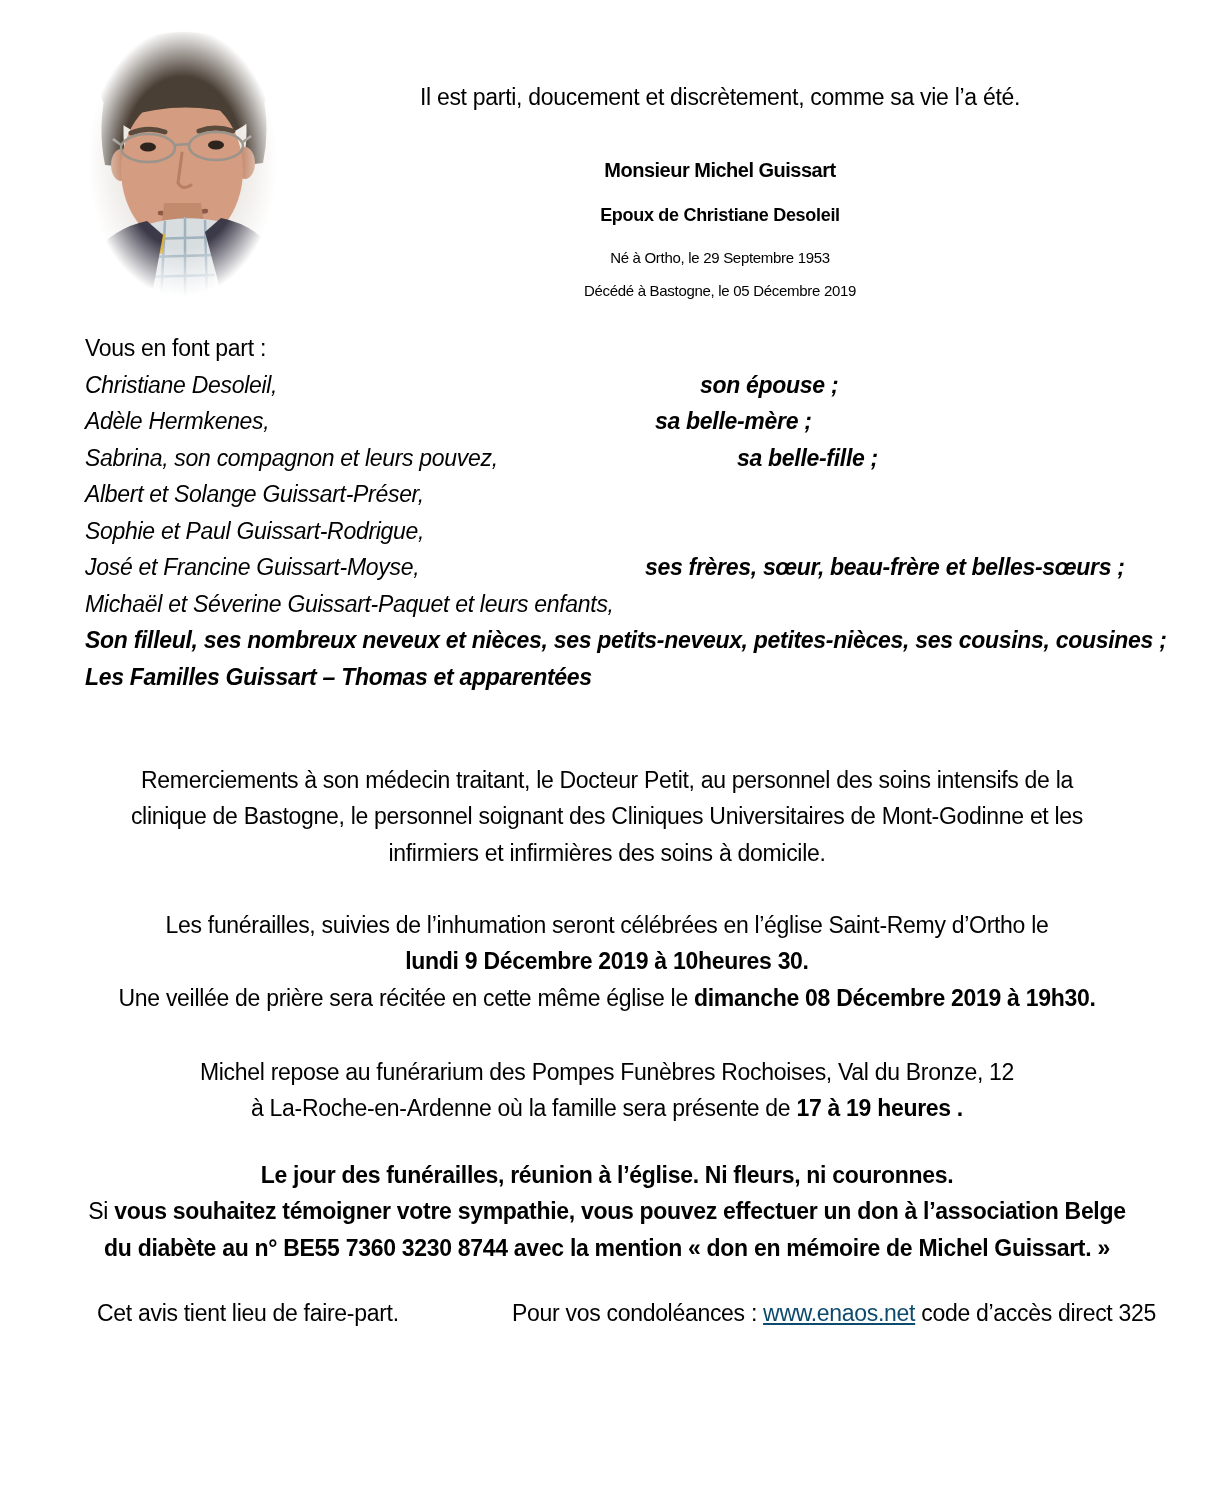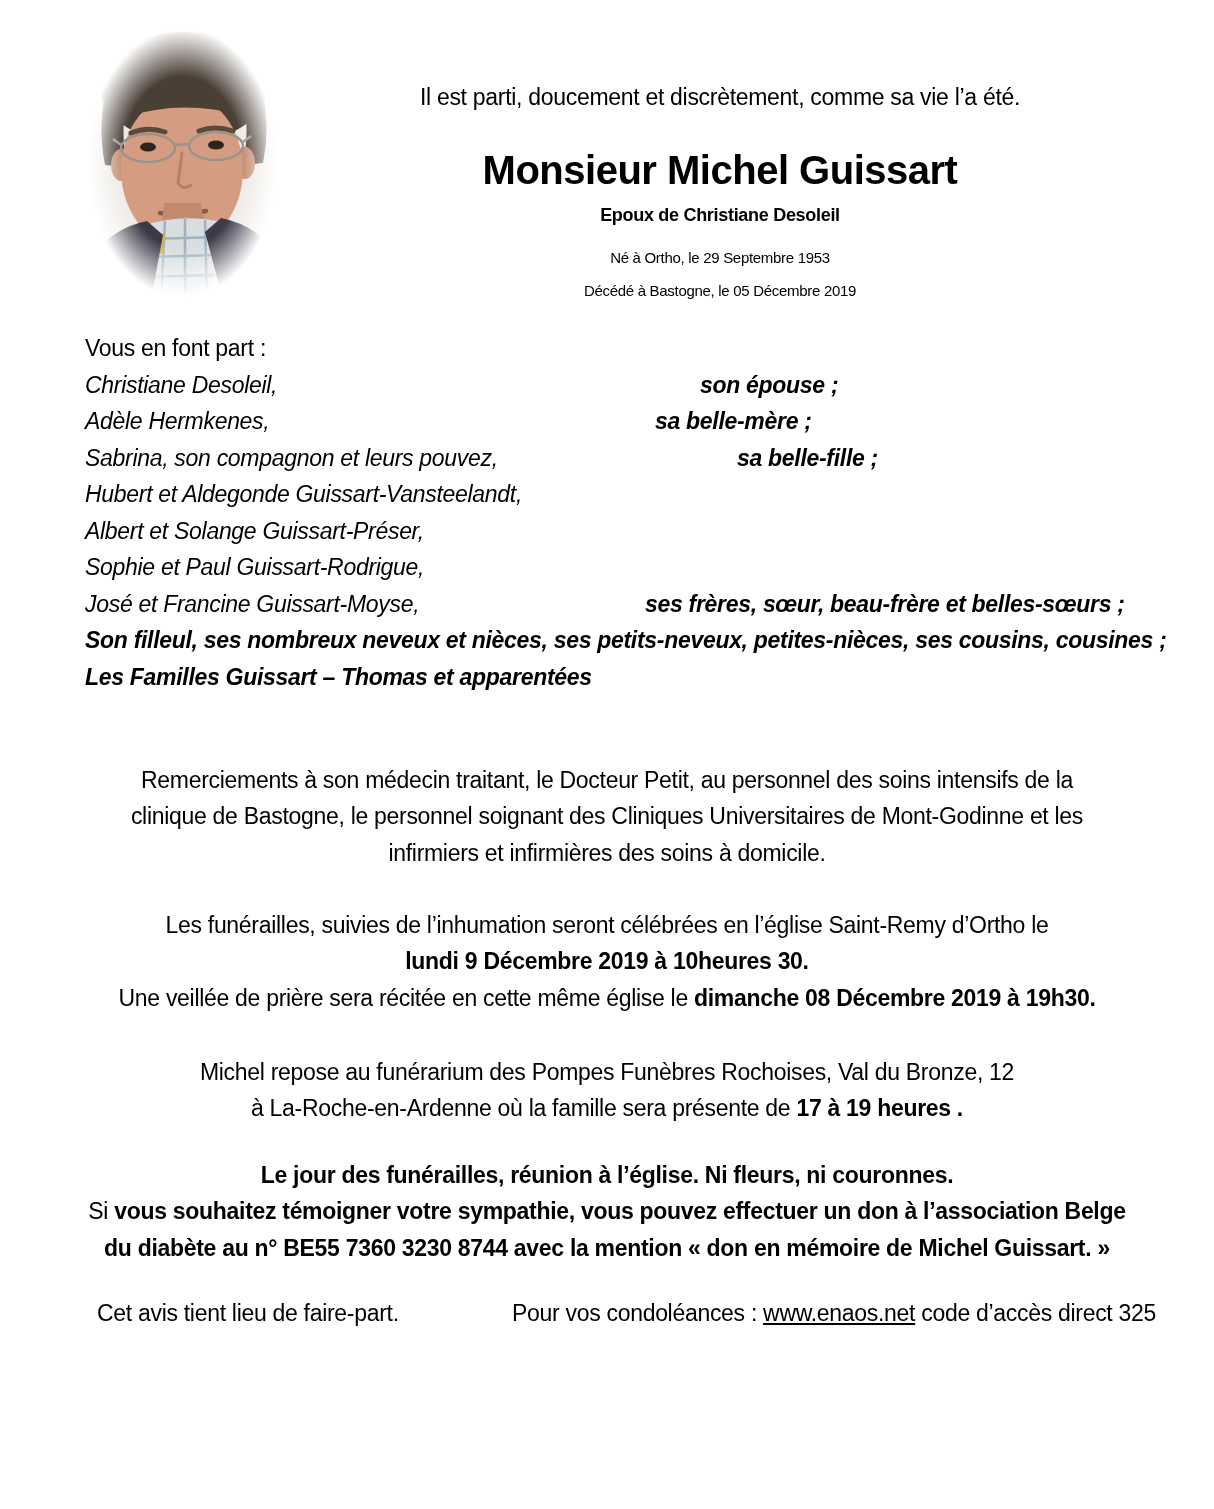--- a/index.html
+++ b/index.html
@@ -17,21 +17,21 @@
   .photo{
     position:absolute;left:85px;top:25px;width:195px;height:275px;
     -webkit-mask-image:radial-gradient(ellipse 52% 52% at 50% 50%, #000 60%, transparent 94%);
     mask-image:radial-gradient(ellipse 52% 52% at 50% 50%, #000 60%, transparent 94%);
   }
   .photo svg{display:block;width:100%;height:100%;}
 
   
   .header{position:absolute;left:280px;top:82px;width:880px;text-align:center;}
   .opening{font-size:23px;line-height:30px;margin:0 0 38px 0;}
-  .title{font-size:40px;line-height:40px;font-weight:bold;margin:0 0 8px 0;letter-spacing:-0.5px;}
+  .title{font-size:20px;line-height:40px;font-weight:bold;margin:0 0 8px 0;letter-spacing:-0.5px;}
   .subtitle{font-size:18px;line-height:34px;font-weight:bold;margin:0 0 9px 0;}
   .hline{font-size:15px;line-height:33px;margin:0;}
 
   
   .family{position:absolute;left:85px;top:330px;width:1120px;font-size:23px;line-height:36.5px;font-style:italic;white-space:nowrap;}
   .family .intro{font-style:normal;}
   .family .row{position:relative;}
   .family .rel{position:absolute;top:0;font-weight:bold;}
   .rel-0{left:575px;margin-left:40px;}
   .rel-1{left:570px;}
@@ -44,21 +44,21 @@
   .thanks{top:762px;}
   .funeral{top:907px;}
   .repose{top:1054px;}
   .donation{top:1157px;}
   .b{font-weight:bold;}
 
   
   .footer{position:absolute;top:1297px;left:0;width:1214px;font-size:23px;line-height:33px;white-space:nowrap;}
   .footer .notice{position:absolute;left:97px;top:0;}
   .footer .condolences{position:absolute;left:512px;top:0;}
-  .footer a{color:#000000;text-decoration:underline;}
+  .footer a{color:#0c4a6e;text-decoration:underline;}
 </style>
 </head>
 <body>
 
 <div class="page">
 
   <div class="photo">
     <svg viewBox="0 0 195 275" xmlns="http://www.w3.org/2000/svg">
       <rect x="0" y="0" width="195" height="275" fill="#edeae6"></rect>
 
@@ -124,31 +124,31 @@
     </div>
     <div class="row">
       <span>Adèle Hermkenes,</span>
       <span class="rel rel-1">sa belle-mère ;</span>
     </div>
     <div class="row">
       <span>Sabrina, son compagnon et leurs pouvez,</span>
       <span class="rel rel-2">sa belle-fille ;</span>
     </div>
     <div class="row">
-      <span>Hubert et Aldegonde Guissart-Vansteelandt,</span>
-    </div>
-    <div class="row">
       <span>Albert et Solange Guissart-Préser,</span>
     </div>
     <div class="row">
       <span>Sophie et Paul Guissart-Rodrigue,</span>
     </div>
     <div class="row">
       <span>José et Francine Guissart-Moyse,</span>
       <span class="rel rel-6">ses frères, sœur, beau-frère et belles-sœurs ;</span>
+    </div>
+    <div class="row">
+      <span>Michaël et Séverine Guissart-Paquet et leurs enfants,</span>
     </div>
     <div class="closing">Son filleul, ses nombreux neveux et nièces, ses petits-neveux, petites-nièces, ses cousins, cousines ;</div>
     <div class="closing">Les Familles Guissart – Thomas et apparentées</div>
   </div>
 
   <div class="cblock thanks">
     <div>Remerciements à son médecin traitant, le Docteur Petit, au personnel des soins intensifs de la</div>
     <div>clinique de Bastogne, le personnel soignant des Cliniques Universitaires de Mont-Godinne et les</div>
     <div>infirmiers et infirmières des soins à domicile.</div>
   </div>

